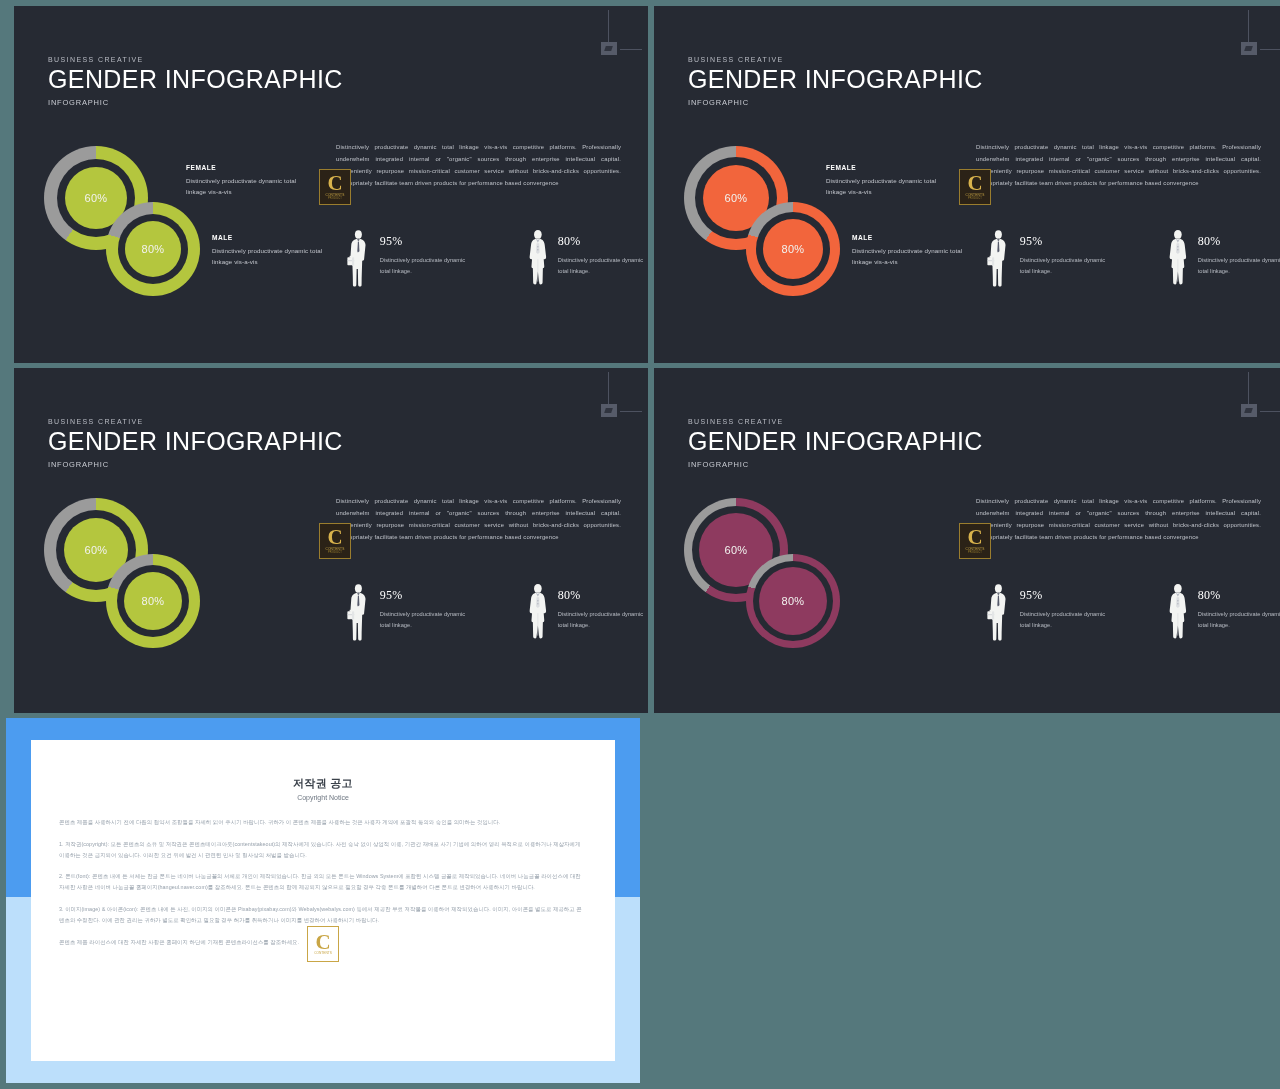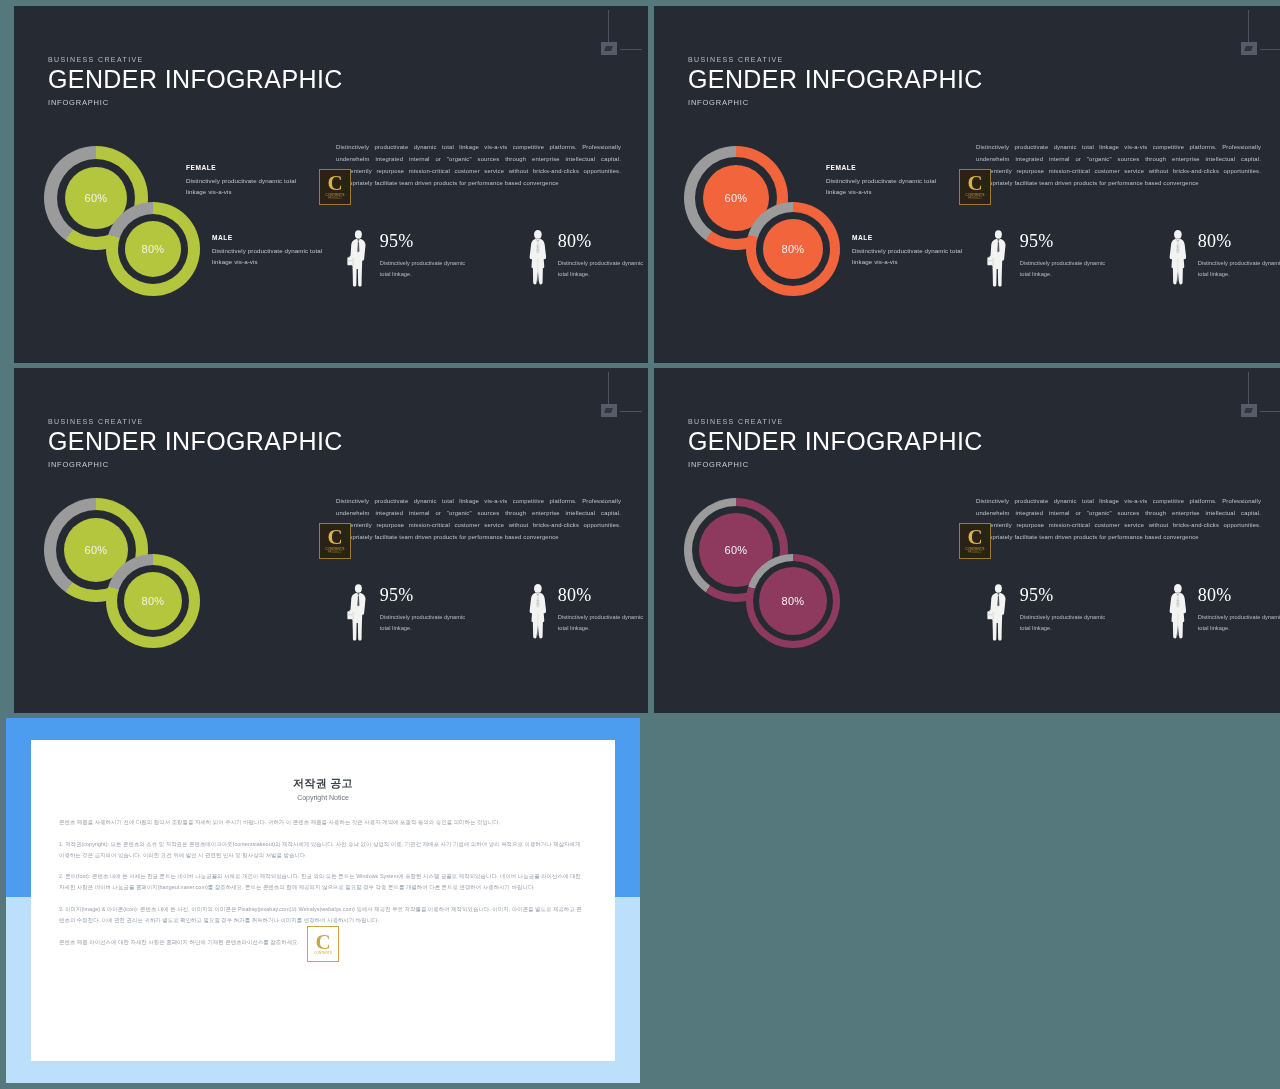--- a/index.html
+++ b/index.html
@@ -87,21 +87,21 @@
     font-size:21px;font-weight:bold;line-height:.9;
     color:#d8b24c;
   }
   .badge .t1{font-size:3.2px;color:#c9a646;letter-spacing:.2px;margin-top:1px;}
   .badge .t2{font-size:2.6px;color:#9c8130;letter-spacing:.2px;}
 
   
   .people{position:absolute;display:flex;gap:58px;}
   .person{display:flex;align-items:center;gap:10px;}
   .person svg{display:block;}
-  .person .big{font-size:18px;color:#ffffff;margin:0 0 5px 0;letter-spacing:.2px;
+  .person .big{font-size:12px;color:#ffffff;margin:0 0 5px 0;letter-spacing:.2px;
     font-family:"Liberation Serif","DejaVu Serif",serif;}
   .person .small{font-size:5.7px;color:#b9bdc5;line-height:1.95;}
 
   
   .copyslide{
     position:absolute;left:6px;top:718px;width:634px;height:365px;
     background:linear-gradient(to bottom,#4c9cf0 0%,#4c9cf0 49%,#bcdffb 49%,#bcdffb 100%);
     box-sizing:border-box;
   }
   .paper{

